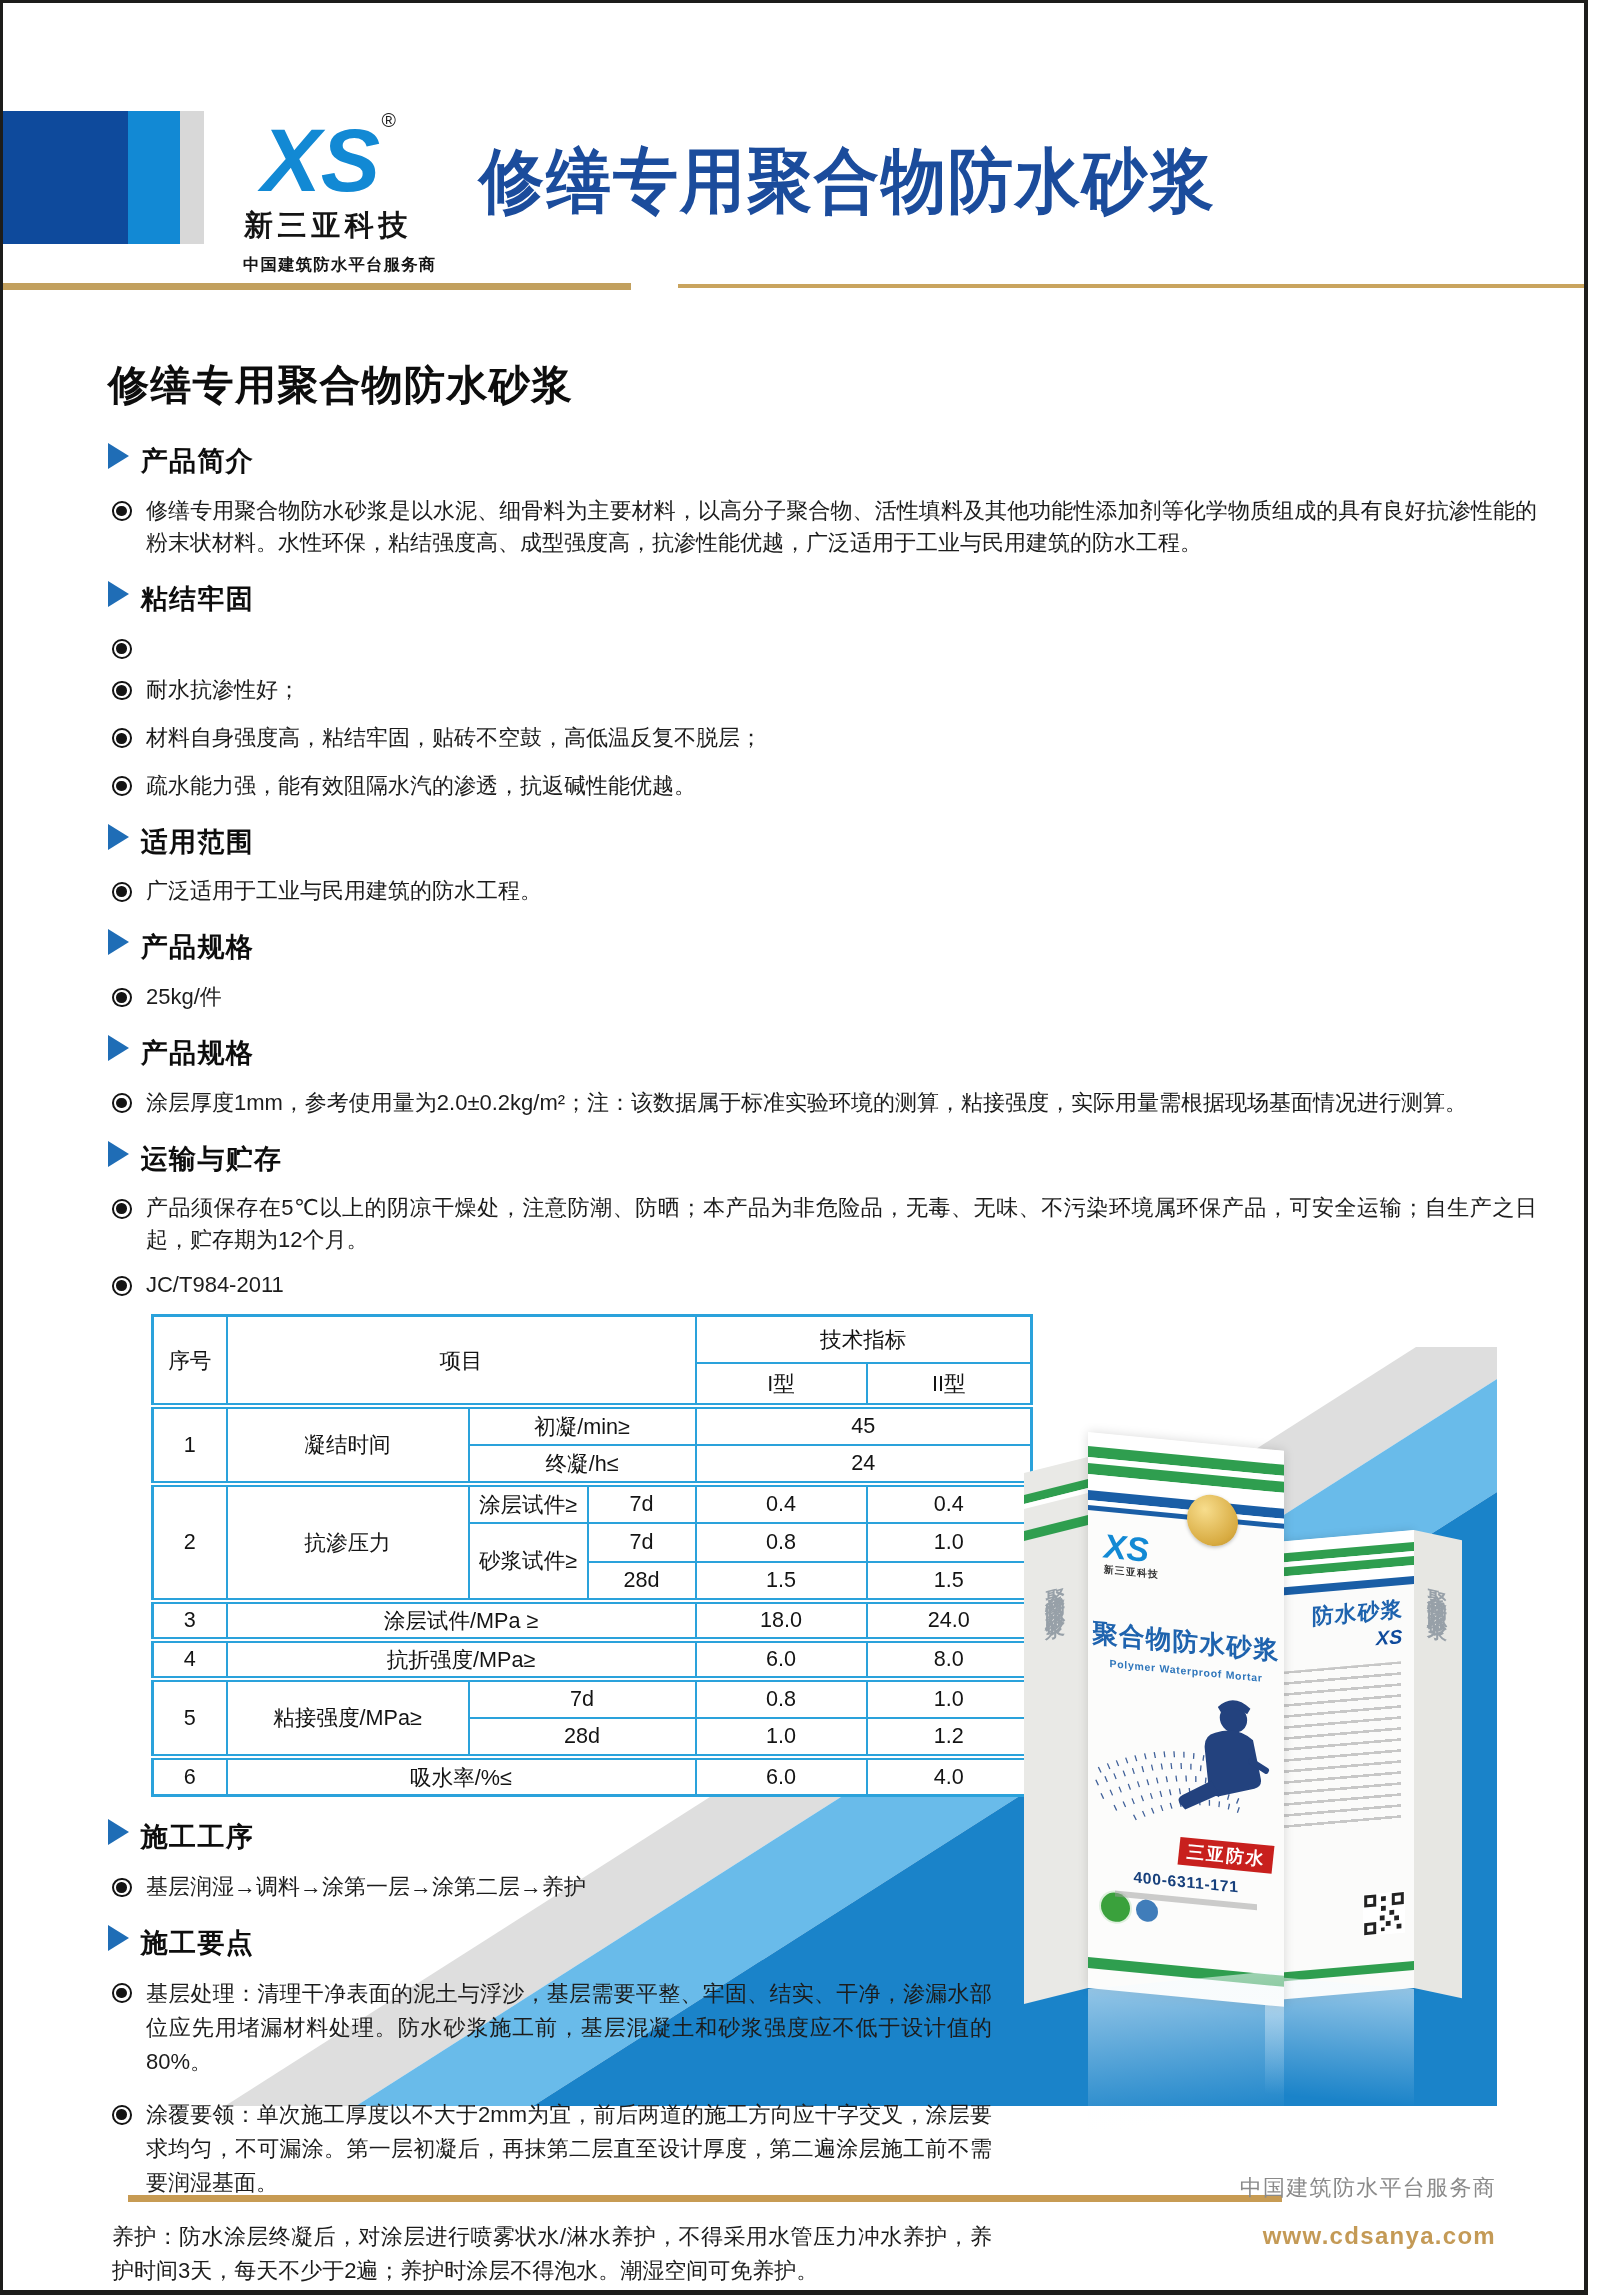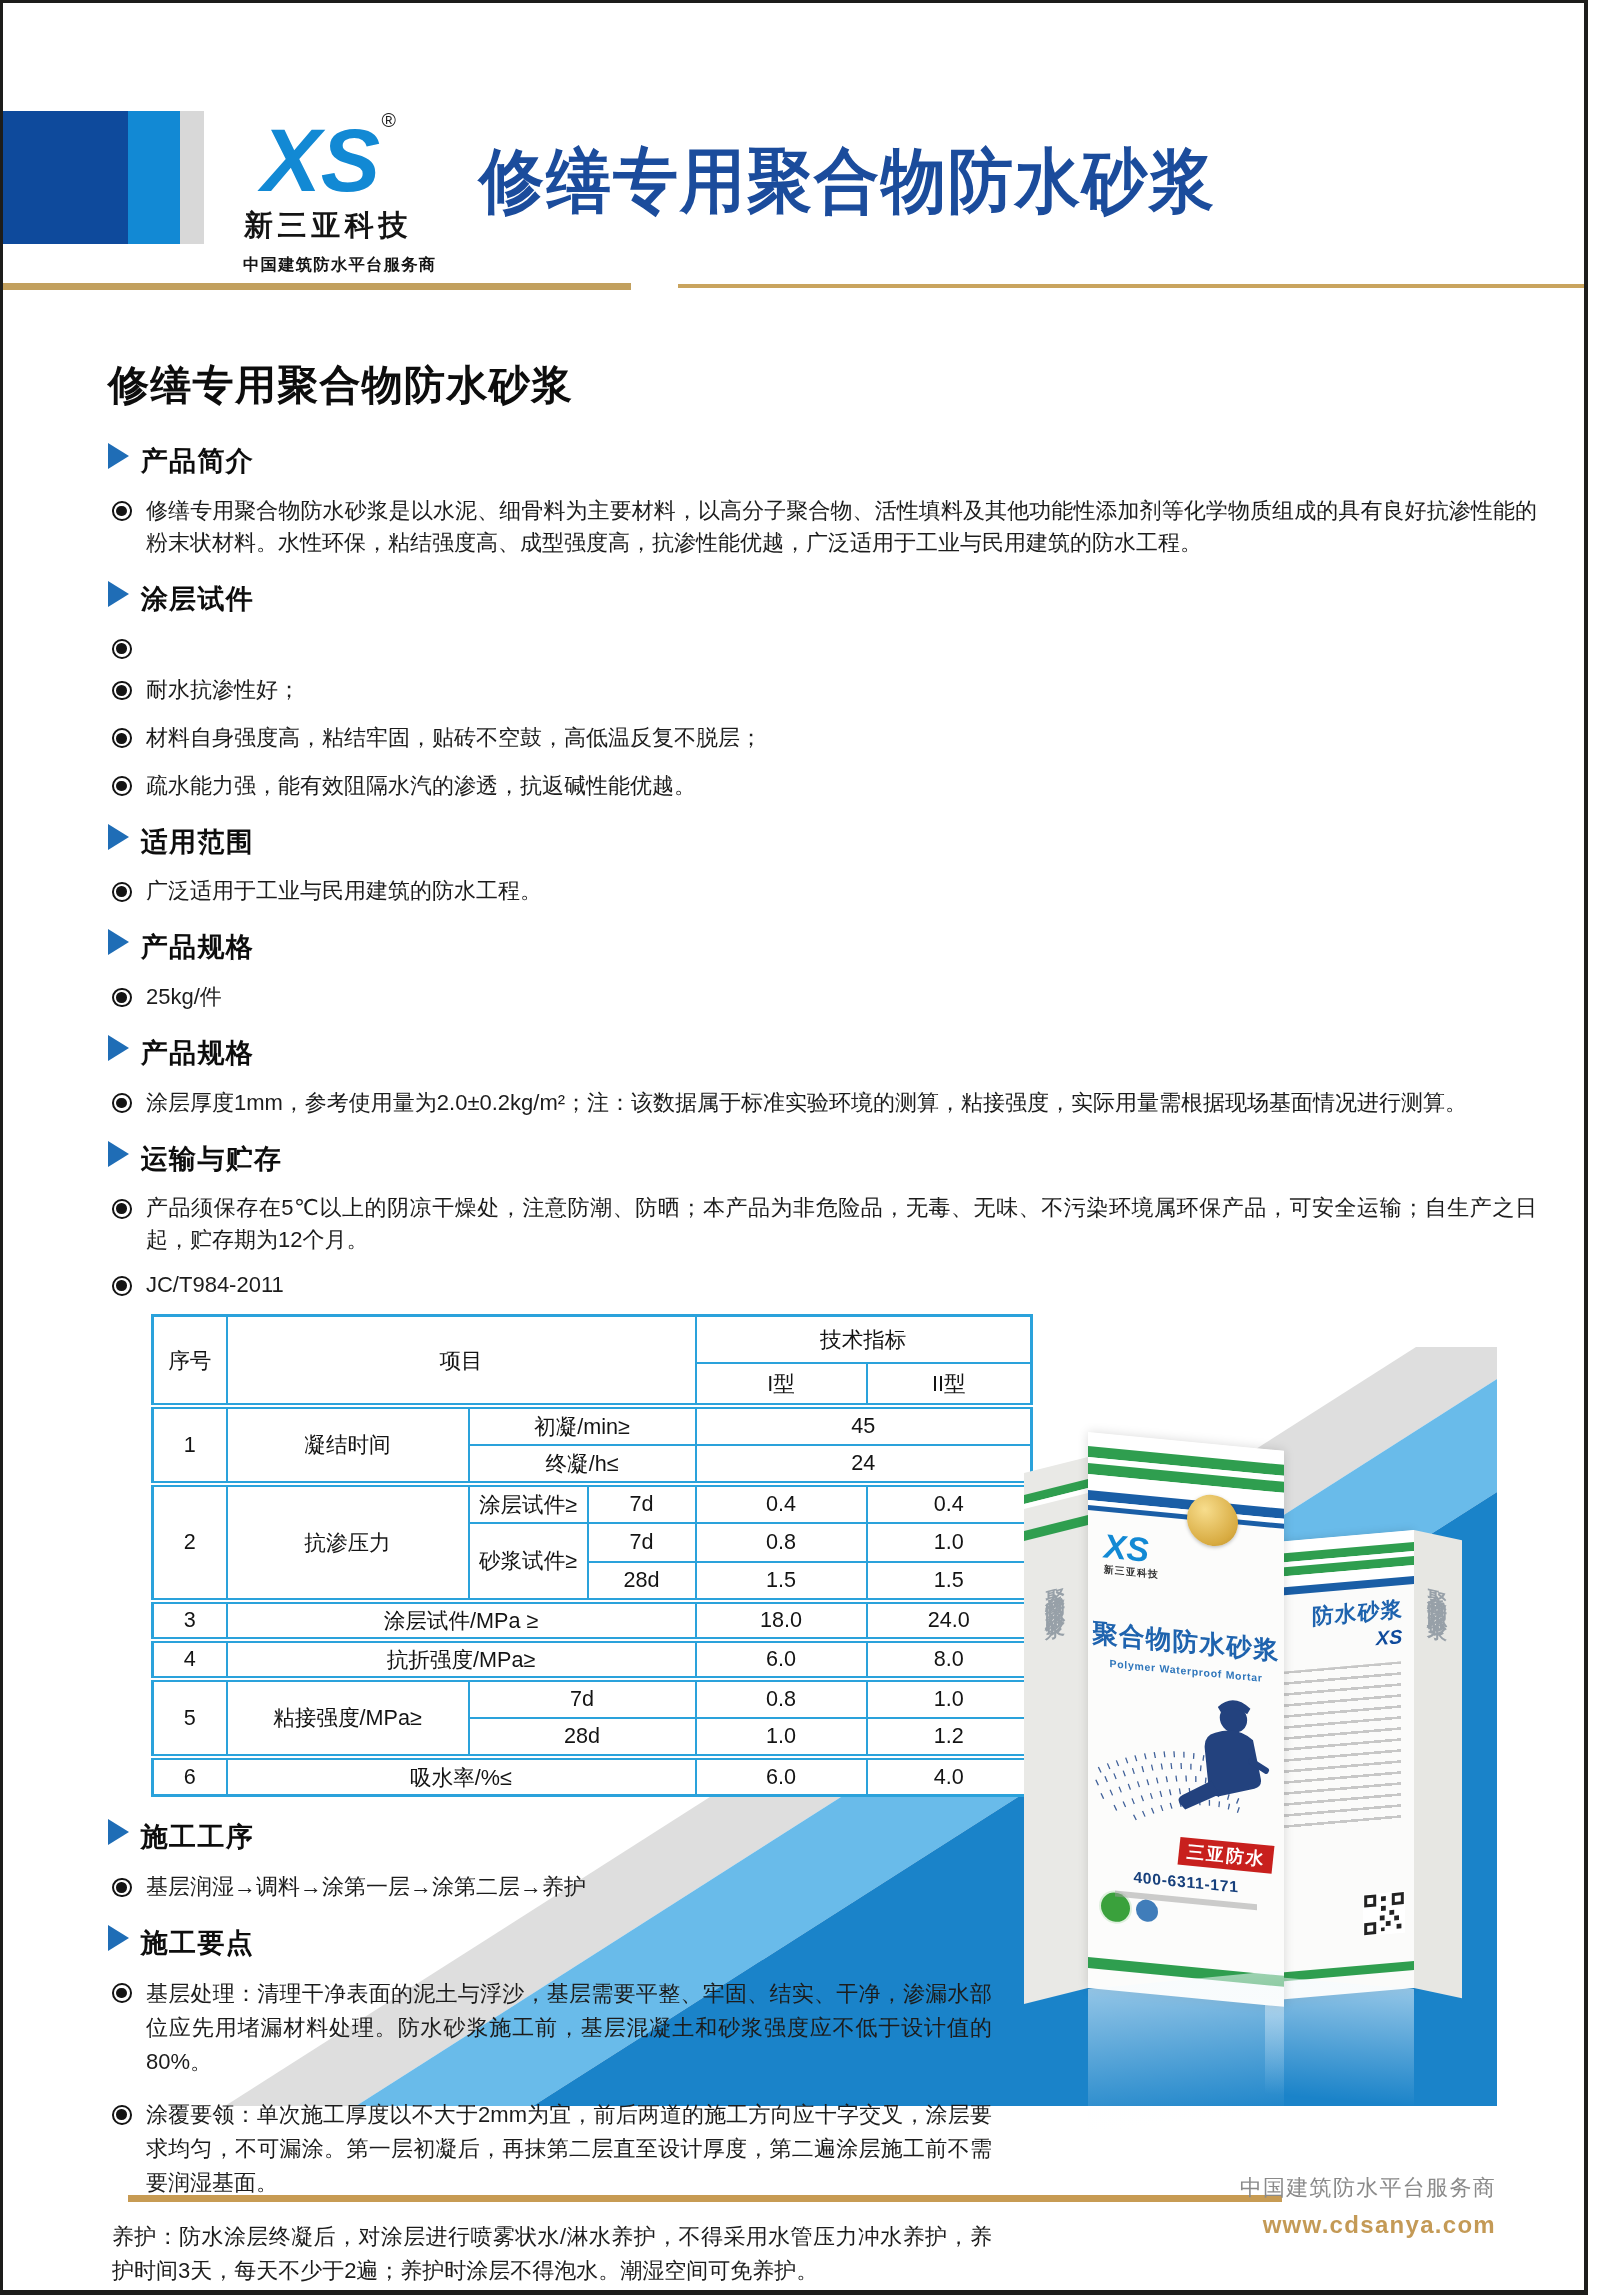--- a/index.html
+++ b/index.html
@@ -111,21 +111,21 @@
   .eco{position:absolute;left:13px;top:458px;width:29px;height:29px;border-radius:50%;background:#3aa13c;box-shadow:0 0 0 2px #dff0de;}
   .eco2{position:absolute;left:48px;top:462px;width:22px;height:22px;border-radius:50%;background:#2b6fb2;opacity:.9;}
   .refl{position:absolute;background:linear-gradient(to bottom,rgba(245,251,255,.55),rgba(245,251,255,0));}
   .refl1{left:68px;top:570px;width:196px;height:144px;transform:skewY(-5.5deg);transform-origin:top left;}
   .refl2{left:0;top:485px;width:149px;height:118px;transform:skewY(5deg);transform-origin:top right;}
 
   
   .footer-bar{position:absolute;left:128px;top:2195px;width:1154px;height:6.5px;background:#c79b53;z-index:5;}
   .footer-text{position:absolute;right:92px;top:2173px;text-align:right;z-index:5;}
   .footer-slogan{font-size:22px;color:#8a8a8a;letter-spacing:1.3px;}
-  .footer-site{font-size:24px;font-weight:800;color:#c49a56;letter-spacing:1.3px;margin-top:8px;}
+  .footer-site{font-size:24px;font-weight:800;color:#c49a56;letter-spacing:1.3px;margin-top:19px;}
 </style>
 </head>
 <body>
 
 <div class="page">
 
   <div class="edge edge-top"></div>
   <div class="edge edge-left"></div>
   <div class="edge edge-right"></div>
   <div class="edge edge-bottom"></div>
@@ -250,21 +250,21 @@
       </div>
       <div class="bullet">
           <span class="dot"></span>
           <p>修缮专用聚合物防水砂浆是以水泥、细骨料为主要材料，以高分子聚合物、活性填料及其他功能性添加剂等化学物质组成的具有良好抗渗性能的粉末状材料。水性环保，粘结强度高、成型强度高，抗渗性能优越，广泛适用于工业与民用建筑的防水工程。</p>
         </div>
     </div>
 
     <div class="sec feat">
       <div class="sec-head">
         <span class="tri"></span>
-        <span class="sec-title">涂层试件</span>
+        <span class="sec-title">粘结牢固</span>
       </div>
       <div class="bullet">
           <span class="dot"></span>
         </div>
       <div class="bullet">
           <span class="dot"></span>
           <p>耐水抗渗性好；</p>
         </div>
       <div class="bullet">
           <span class="dot"></span>

